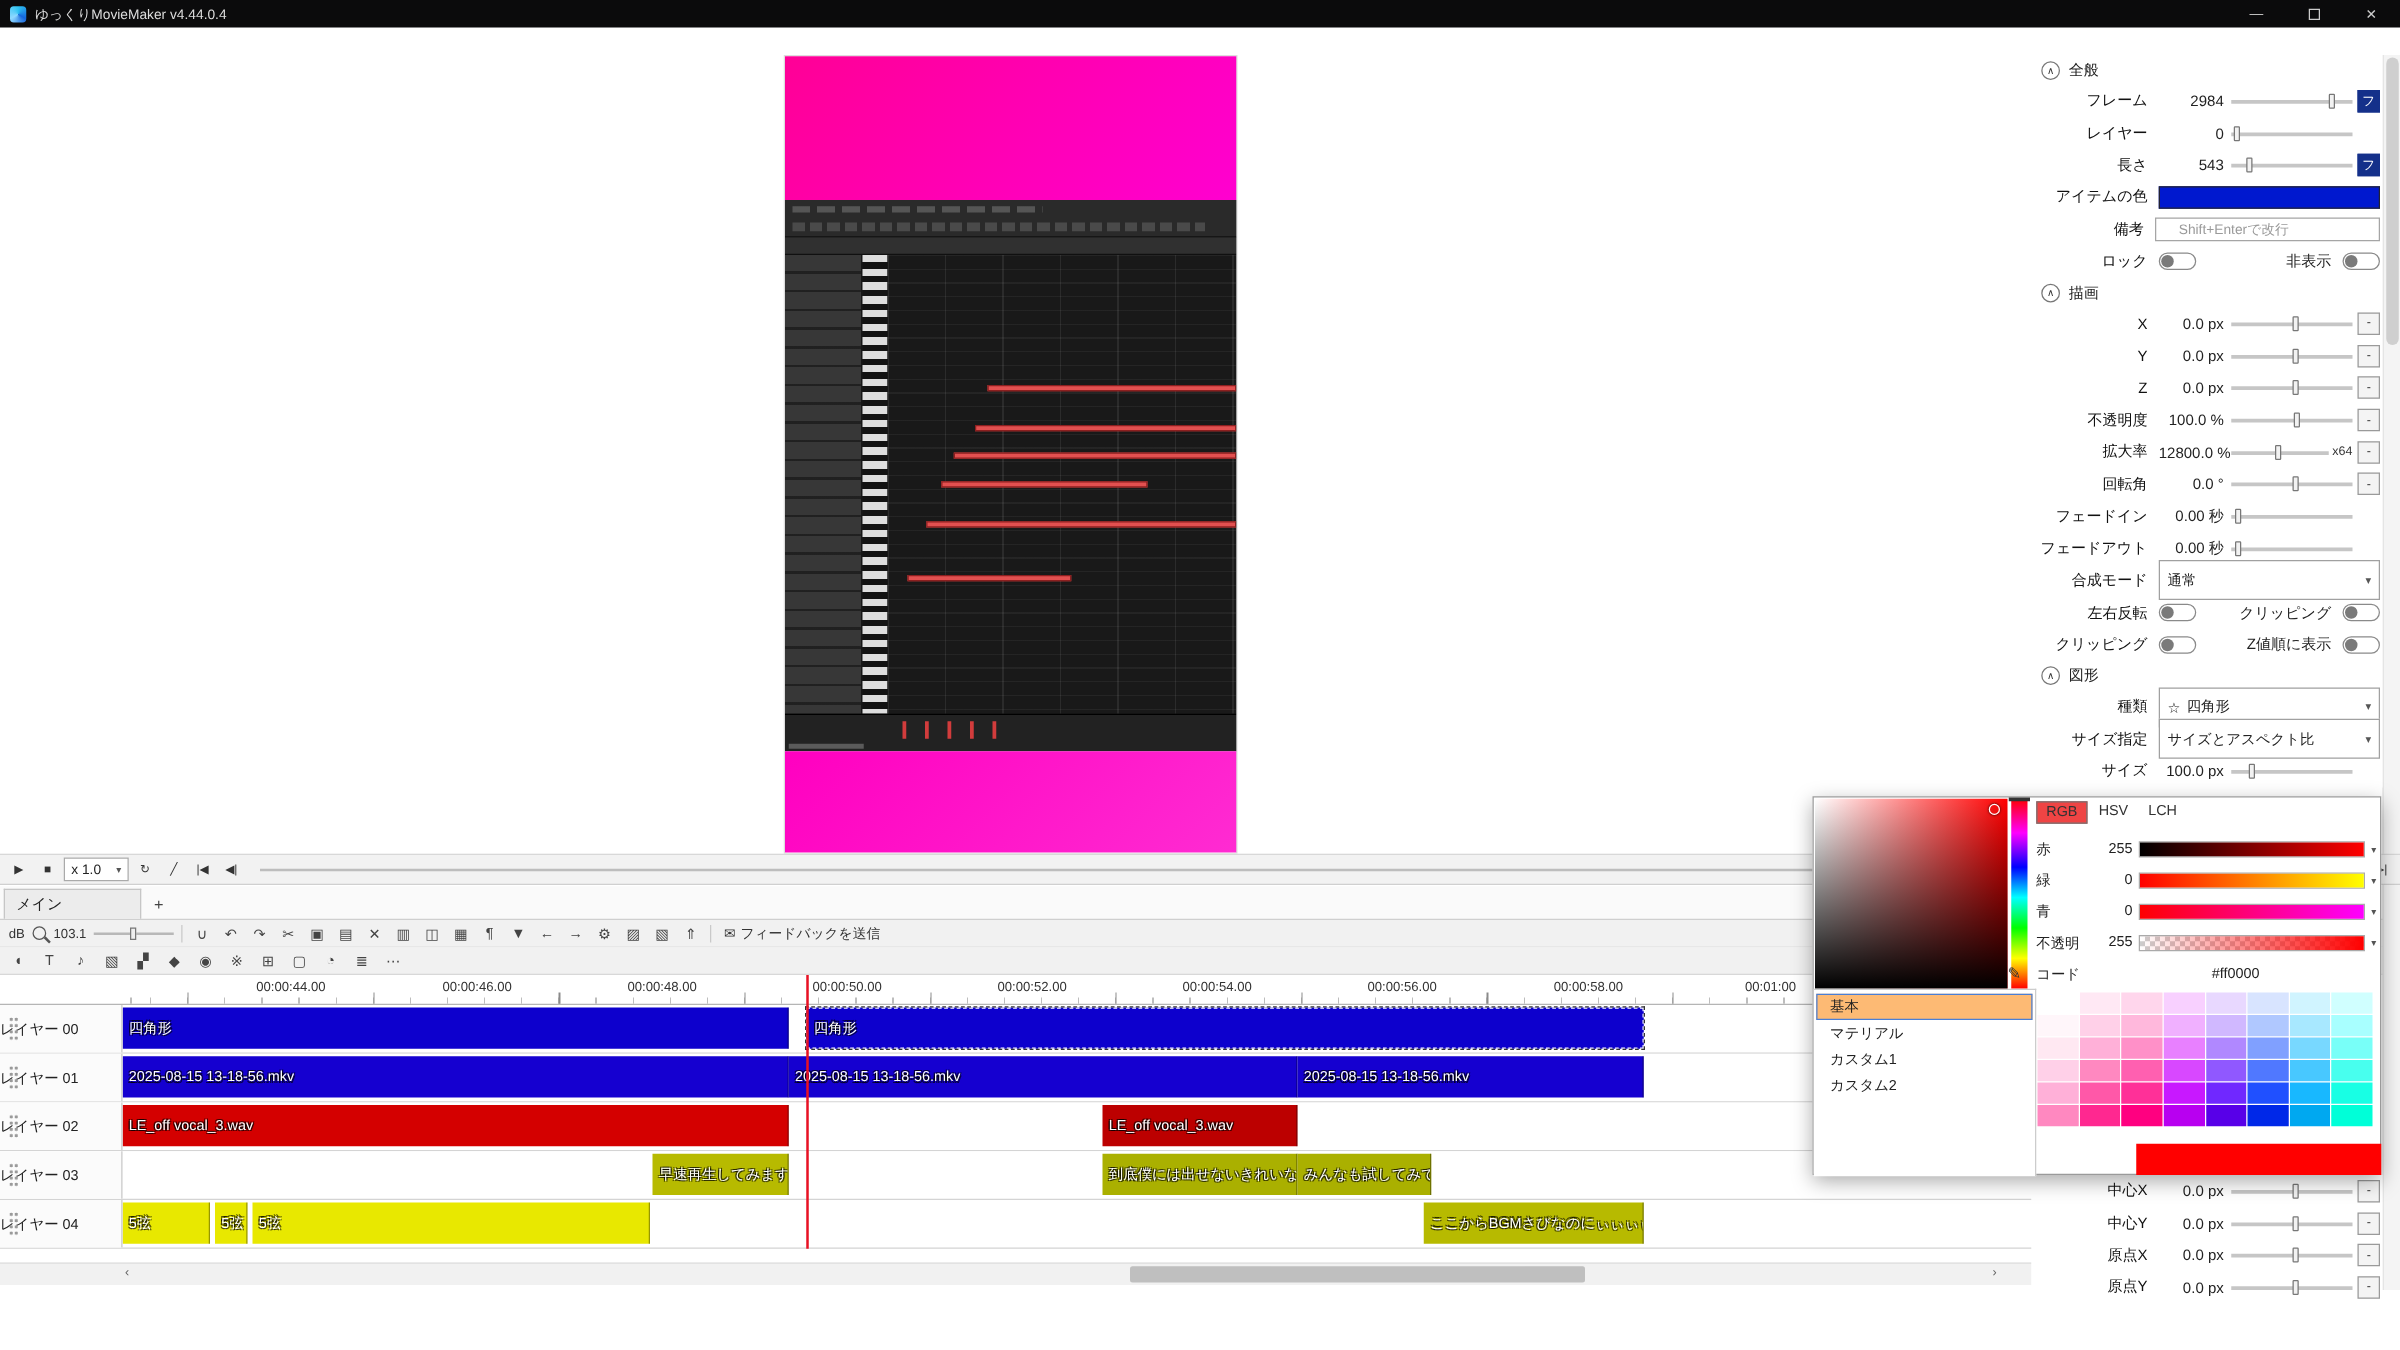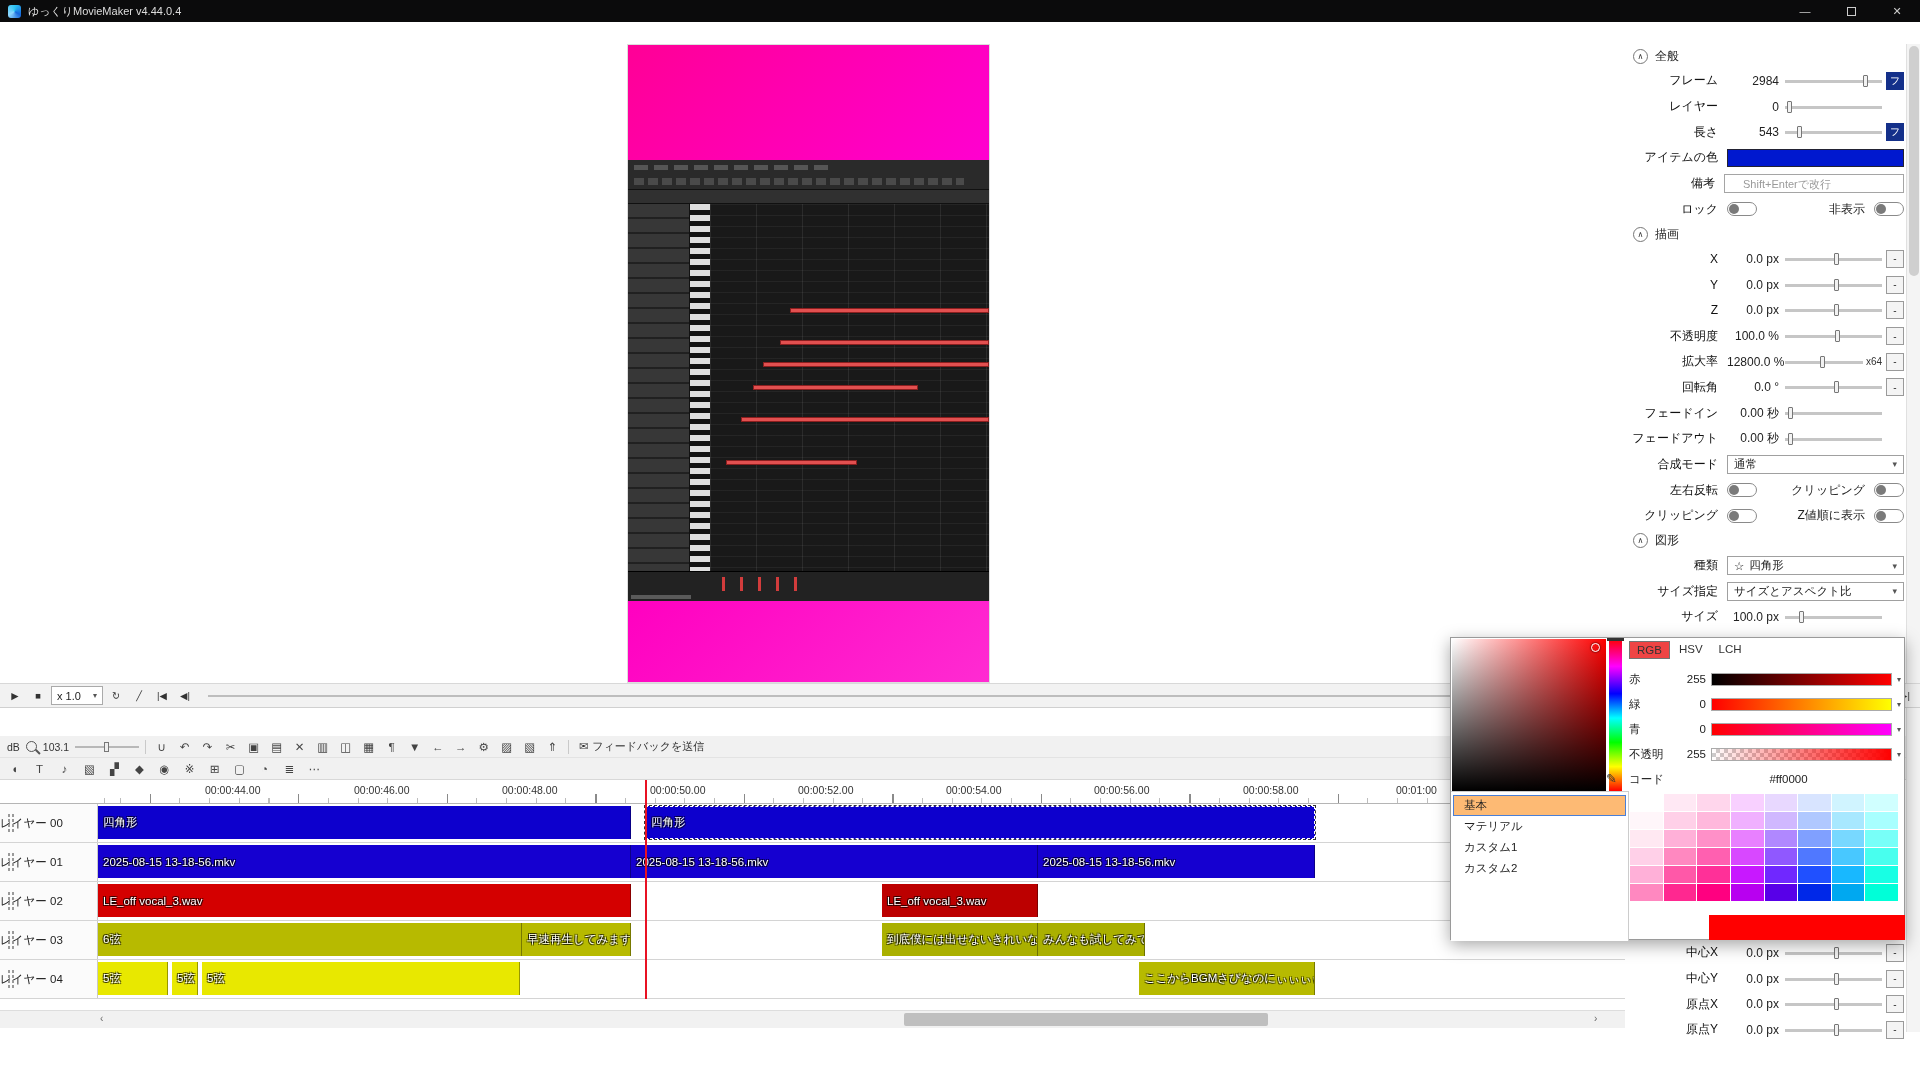--- a/index.html
+++ b/index.html
@@ -52,21 +52,21 @@
   .pbtn{width:18px;height:18px;margin-left:4px;display:flex;align-items:center;justify-content:center;border:1px solid #9a9a9a;background:#f4f4f4;font-size:10px;color:#333;flex:none}
   .pbtn.f{background:#14308a;border-color:#14308a;color:#fff;font-size:10px}
   .pbtn.ghost{visibility:hidden}
   .pextra{font-size:10px;color:#333;margin-left:3px;flex:none}
   .cswatch{flex:1;height:18px;border:1px solid #223}
   .ninput{flex:1;height:19px;border:1px solid #a5a5a5;background:#fff;font-size:11px;color:#444;padding:0 18px;font-family:inherit}
   .ninput::placeholder{color:#9a9a9a}
   .tog{width:30px;height:14px;border:1px solid #8a8a8a;border-radius:7px;background:#fff;position:relative;flex:none}
   .tog::after{content:"";position:absolute;left:1px;top:1px;width:10px;height:10px;border-radius:50%;background:#7a7a7a}
   .plabel2{flex:1;text-align:right;padding-right:9px;font-size:12px;white-space:nowrap}
-  .dd{flex:1;height:19px;border:1px solid #a0a0a0;background:#fff;display:flex;align-items:center;gap:5px;padding:0 6px;font-size:11.5px;position:relative;white-space:nowrap;overflow:hidden}
+  .dd{flex:1;height:32px;border:1px solid #a0a0a0;background:#fff;display:flex;align-items:center;gap:5px;padding:0 6px;font-size:11.5px;position:relative;white-space:nowrap;overflow:hidden}
   .dd::after{content:"▾";margin-left:auto;color:#555;font-size:9px}
   .panelscroll{position:absolute;left:1906px;top:44px;width:14px;height:988px;background:#f4f4f4;border-left:1px solid #e0e0e0;z-index:5}
   .panelscroll .thumb{position:absolute;left:2px;top:2px;width:10px;height:230px;background:#cfcfcf;border-radius:5px}
   .pextras{position:absolute;left:1625px;top:940px;width:281px;background:#fff;z-index:10}
 
   
   .transport{position:absolute;left:0;top:683px;width:1920px;height:25px;background:#f2f2f2;border-top:1px solid #d8d8d8;border-bottom:1px solid #d0d0d0;display:flex;align-items:center;gap:3px;padding:0 5px;z-index:6}
   .tbtn{min-width:20px;height:19px;display:flex;align-items:center;justify-content:center;font-size:9.5px;color:#333;white-space:nowrap}
   .speeddd{width:52px;height:19px;border:1px solid #aaa;background:#fff;display:flex;align-items:center;padding:0 5px;font-size:11px}
   .speeddd::after{content:"▾";margin-left:auto;font-size:8px;color:#555}
@@ -434,20 +434,24 @@
         <span class="handle"></span>
       </span>
     <span style="display:flex;gap:3px">
 
     <span class="tbtn">|▶</span>
         <span class="tbtn">▶▶</span>
         <span class="tbtn">▶|</span>
       </span>
   </div>
 
+  <div class="tabsrow">
+    <span class="tab">メイン</span>
+    <span class="tabadd">+</span>
+  </div>
 
   <div class="tbar tbar1">
     <span class="tblabel">dB</span>
     <span class="mag"></span>
     <span class="tblabel">103.1</span>
     <span class="minislider">
         <span class="track"></span>
         <span class="handle"></span>
       </span>
     <span class="tbsep"></span>
@@ -539,23 +543,20 @@
         </div>
       <div class="clip" style="left: 882px; width: 156px; background: rgb(188, 0, 0);">
           <span>LE_off vocal_3.wav</span>
         </div>
       <div class="lcell">
           <span class="lgrip"></span>
           <span>レイヤー 02</span>
         </div>
     </div>
     <div class="trow">
-      <div class="clip" style="left: 98px; width: 424px; background: rgb(183, 186, 0);">
-          <span>6弦</span>
-        </div>
       <div class="clip" style="left: 522px; width: 109px; background: rgb(183, 186, 0);">
           <span>早速再生してみます♪</span>
         </div>
       <div class="clip" style="left: 882px; width: 156px; background: rgb(170, 176, 0);">
           <span>到底僕には出せないきれいな♪</span>
         </div>
       <div class="clip" style="left: 1038px; width: 107px; background: rgb(170, 176, 0);">
           <span>みんなも試してみて</span>
         </div>
       <div class="lcell">

